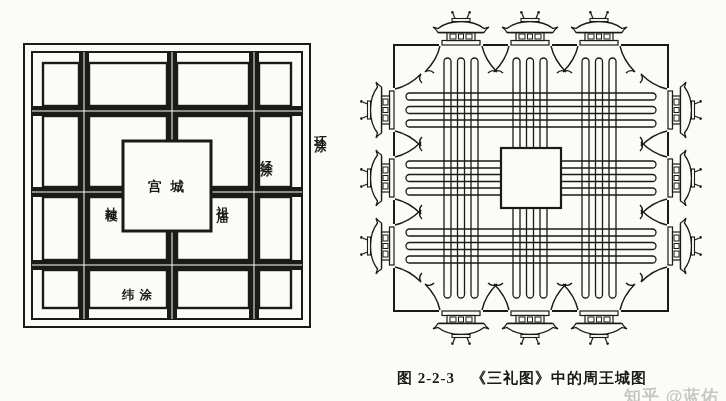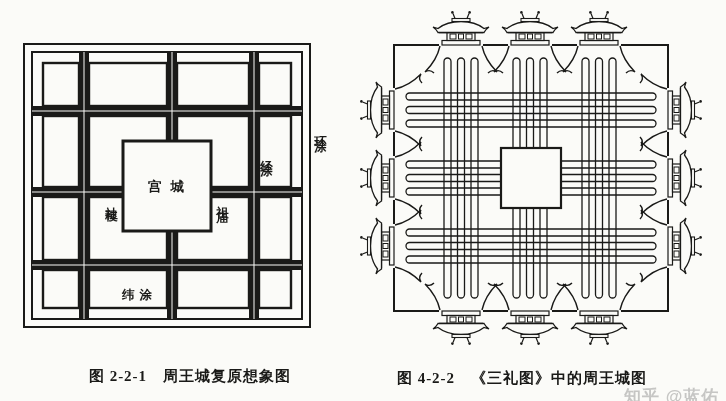--- a/index.html
+++ b/index.html
@@ -159,18 +159,17 @@
     </g>
   </svg>
 
   <div class="lbl palace-lbl" style="left:148px;top:179px;">宫城</div>
   <div class="lbl vlbl" style="left:104px;top:197px;">社稷</div>
   <div class="lbl vlbl" style="left:215px;top:196px;">祖庙</div>
   <div class="lbl vlbl" style="left:259px;top:150px;">经涂</div>
   <div class="lbl vlbl" style="left:313px;top:126px;">环涂</div>
   <div class="lbl wei-lbl" style="left:122px;top:288px;">纬涂</div>
 
-  <div class="caption" style="left:52px;top:367px;width:276px;">图 2-2-1　周王城复原想象图</div>
-  <div class="caption" style="left:372px;top:369px;width:300px;">图 4-2-2　《三礼图》中的周王城图</div>
+  <div class="caption" style="left:372px;top:369px;width:300px;">图 2-2-3　《三礼图》中的周王城图</div>
 
   <div class="watermark" style="left:624px;top:346px;margin-top:39px;">知乎 @蓝佑</div>
 
 </div>
 
 </body></html>

